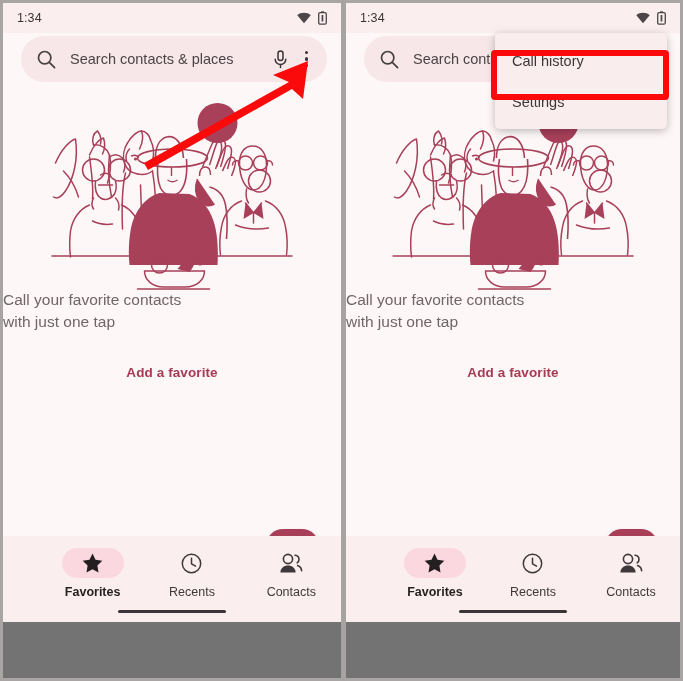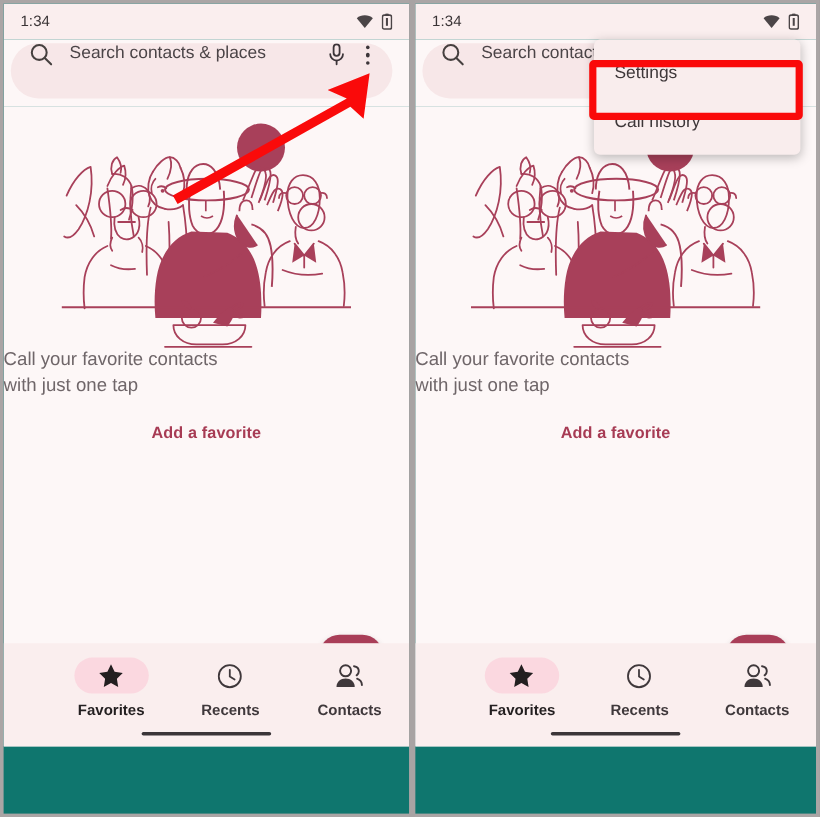--- a/index.html
+++ b/index.html
@@ -6,62 +6,62 @@
   html, body {
     width: 683px; height: 681px;
     background: #a8a3a3;
     font-family: "Liberation Sans", sans-serif;
     overflow: hidden;
   }
   .stage { position: relative; width: 683px; height: 681px; background: #aaa5a5; }
 
   .phone {
     position: absolute; top: 3px; height: 675px;
-    background: #0f766e; overflow: hidden;
+    background: #737373; overflow: hidden;
   }
   .phone.left  { left: 3px;   width: 338px; }
   .phone.right { left: 346px; width: 334px; }
 
   
   .statusbar {
     position: relative; height: 30px;
     background: #faeeee;
     display: flex; align-items: center; justify-content: space-between;
     padding: 0 14px;
   }
   .clock { font-size: 12.5px; color: #3a3436; letter-spacing: .1px; }
   .sysicons { display: flex; align-items: center; gap: 7px; }
 
   
   .searchwrap { position: relative; height: 56px; background: #fdf7f7; }
   .searchbar {
-    position: absolute; left: 6px; right: 14px; top: 3px;
+    position: absolute; left: 18px; right: 14px; top: 3px;
     height: 46px; border-radius: 26px; background: #f7e7e8;
-    display: flex; align-items: flex-start; padding: 0 16px;
+    display: flex; align-items: center; padding: 0 16px;
   }
   .search-text {
     flex: 1; margin-left: 14px; font-size: 14.5px; color: #4b4447;
     white-space: nowrap; overflow: hidden;
   }
   .mic { margin-right: 14px; display: flex; }
   .kebab { display: flex; flex-direction: column; gap: 3px; padding: 2px 3px; }
   .kebab i { width: 3.4px; height: 3.4px; border-radius: 50%; background: #3c3539; display: block; }
 
   
   .content { position: relative; height: 533px; background: #fdf7f7; }
 
   .illo { position: absolute; left: 50%; transform: translateX(-50%); top: 12px; }
 
   .empty-title {
     position: absolute; left: 0; right: 0; top: 200px;
     text-align: left; font-size: 15.5px; line-height: 1.45;
     color: #6f6669;
   }
   .empty-link {
-    position: absolute; left: 0; right: 0; top: 264px;
+    position: absolute; left: 0; right: 0; top: 276px;
     text-align: center; font-size: 13.5px; font-weight: bold;
     color: #a73b54; letter-spacing: .1px;
   }
 
   .fab {
     position: absolute; right: 22px; bottom: 40px;
     width: 53px; height: 53px; border-radius: 17px;
     background: #a93e58; box-shadow: 0 3px 5px rgba(0,0,0,.22);
     display: flex; align-items: center; justify-content: center;
   }
@@ -76,21 +76,21 @@
     display: flex; align-items: flex-start; justify-content: space-around;
     padding-top: 12px;
     padding-left: 40px;
   }
   .navitem { width: 33%; display: flex; flex-direction: column; align-items: center; gap: 7px; }
   .navpill {
     width: 62px; height: 30px; border-radius: 16px;
     display: flex; align-items: center; justify-content: center;
   }
   .navpill.active { background: #fbd8e0; }
-  .navlabel { font-size: 12.5px; color: #3f383b; font-weight: bold; }
+  .navlabel { font-size: 12.5px; color: #3f383b; }
   .navlabel.active { font-weight: bold; color: #231f20; }
   .homebar {
     position: absolute; bottom: 9px; left: 50%; transform: translateX(-50%);
     width: 108px; height: 3.4px; border-radius: 3px; background: #3b3538;
   }
 
   
   .menu {
     position: absolute; left: 149px; top: 30px; width: 172px;
     background: #f9eded; border-radius: 5px;
@@ -461,21 +461,21 @@
               <path d="M18.6 12.6c2.4 0.9 3.9 2.8 4 5.2" fill="none" stroke="#3f383b" stroke-width="1.6" stroke-linecap="round"></path>
             </svg>
           </div>
           <div class="navlabel">Contacts</div>
         </div>
         <div class="homebar"></div>
       </div>
     </div>
 
     <div class="menu">
+      <div class="menuitem">Call history</div>
       <div class="menuitem">Settings</div>
-      <div class="menuitem">Call history</div>
     </div>
 
     <div class="anno-box"></div>
   </div>
 
   <div class="divider"></div>
 </div>
 
 </body></html>

